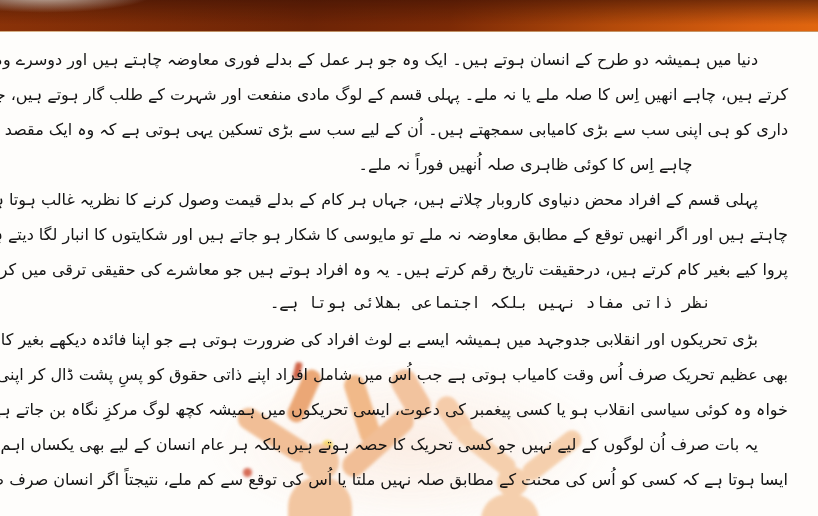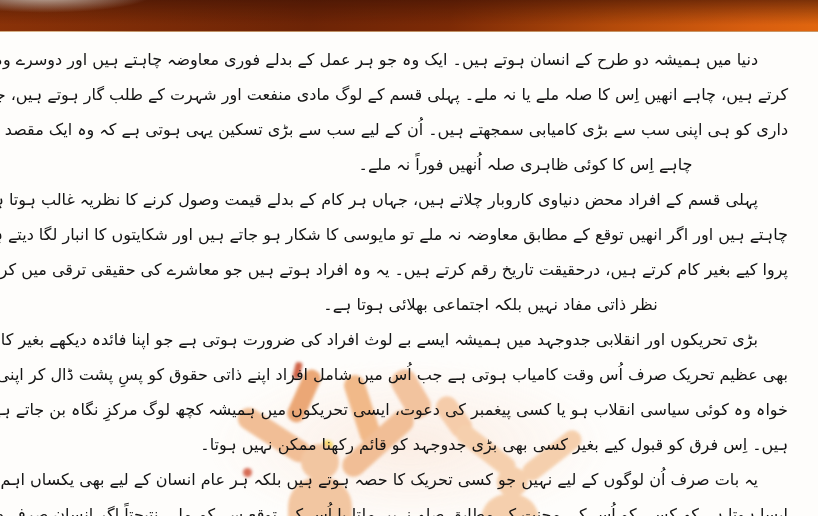--- a/index.html
+++ b/index.html
@@ -71,21 +71,21 @@
     height: 35px;
     line-height: 35px;
     font-size: 16px;
     white-space: nowrap;
     text-align: justify;
     text-align-last: justify;
     overflow: visible;
   }
   .line.indent { padding-right: 30px; }
   .line.p1-last { text-align: left; text-align-last: center; padding-left: 230px; white-space: normal; }
-  .line.p2-last { text-align: center; text-align-last: center; padding-left: 160px; white-space: normal; }
+  .line.p2-last { text-align: center; text-align-last: center; padding-left: 160px; white-space: normal; font-family: Liberation Mono, monospace; }
   .line.p3-last { text-align: right; text-align-last: right; padding-left: 40px; }
 </style>
 </head>
 <body>
 
 <div class="screen">
 
   <div class="banner"></div>
 
   <div class="watermark">
@@ -115,19 +115,18 @@
     <div class="line p1-last">چاہے اِس کا کوئی ظاہری صلہ اُنھیں فوراً نہ ملے۔</div>
 
     <div class="line indent">پہلی قسم کے افراد محض دنیاوی کاروبار چلاتے ہیں، جہاں ہر کام کے بدلے قیمت وصول کرنے کا نظریہ غالب ہوتا ہے۔ وہ ہر کوشش کا صلہ</div>
     <div class="line">چاہتے ہیں اور اگر انھیں توقع کے مطابق معاوضہ نہ ملے تو مایوسی کا شکار ہو جاتے ہیں اور شکایتوں کا انبار لگا دیتے ہیں۔ دوسری طرف وہ لوگ جو کسی صلے کی</div>
     <div class="line">پروا کیے بغیر کام کرتے ہیں، درحقیقت تاریخ رقم کرتے ہیں۔ یہ وہ افراد ہوتے ہیں جو معاشرے کی حقیقی ترقی میں کردار ادا کرتے ہیں کیونکہ اُن کا مطمع</div>
     <div class="line p2-last">نظر ذاتی مفاد نہیں بلکہ اجتماعی بھلائی ہوتا ہے۔</div>
 
     <div class="line indent">بڑی تحریکوں اور انقلابی جدوجہد میں ہمیشہ ایسے بے لوث افراد کی ضرورت ہوتی ہے جو اپنا فائدہ دیکھے بغیر کام کریں۔ تاریخ گواہ ہے کہ کوئی</div>
     <div class="line">بھی عظیم تحریک صرف اُس وقت کامیاب ہوتی ہے جب اُس میں شامل افراد اپنے ذاتی حقوق کو پسِ پشت ڈال کر اپنی اجتماعی ذمہ داریوں کو ترجیح دیں۔</div>
     <div class="line">خواہ وہ کوئی سیاسی انقلاب ہو یا کسی پیغمبر کی دعوت، ایسی تحریکوں میں ہمیشہ کچھ لوگ مرکزِ نگاہ بن جاتے ہیں، جبکہ کچھ افراد پس منظر میں رہ کر کام کرتے</div>
-    <div class="line p3-last">ہیں۔ اِس فرق کو قبول کیے بغیر کسی بھی بڑی جدوجہد کو قائم رکھنا ممکن نہیں ہوتا۔</div>
 
     <div class="line indent">یہ بات صرف اُن لوگوں کے لیے نہیں جو کسی تحریک کا حصہ ہوتے ہیں بلکہ ہر عام انسان کے لیے بھی یکساں اہم ہے۔ عملی زندگی میں بھی اکثر</div>
     <div class="line">ایسا ہوتا ہے کہ کسی کو اُس کی محنت کے مطابق صلہ نہیں ملتا یا اُس کی توقع سے کم ملے، نتیجتاً اگر انسان صرف صلے اور انعام کی بنیاد پر کام</div>
   </div>
 
 </div>
 
 </body></html>

